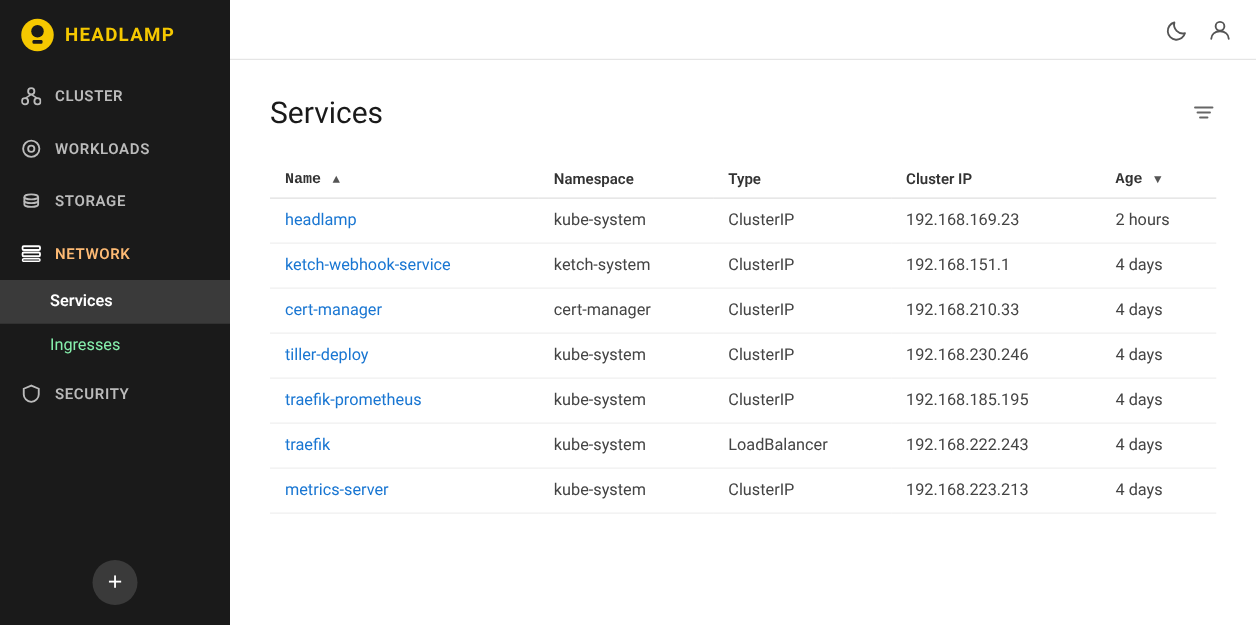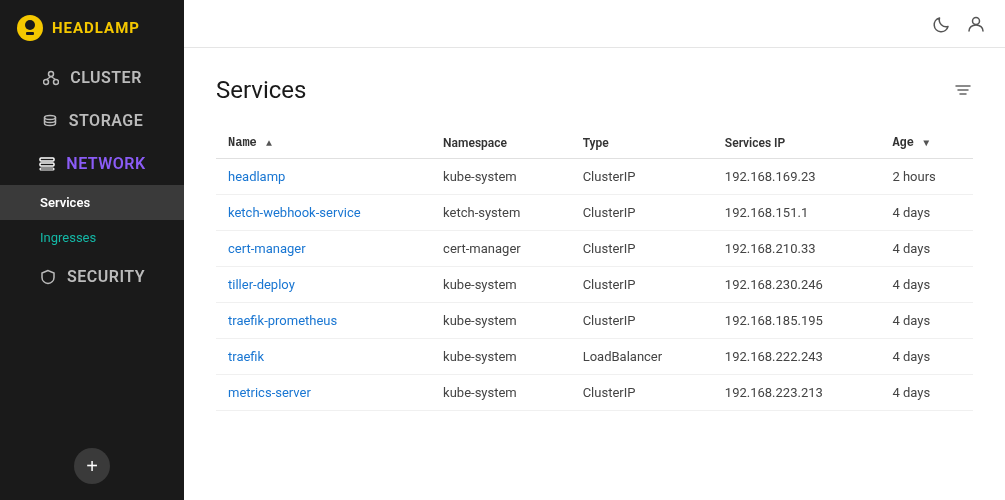--- a/index.html
+++ b/index.html
@@ -36,34 +36,33 @@
 
     .sidebar-section {
       padding: 0;
     }
     .sidebar-nav-item {
       display: flex;
       align-items: center;
       gap: 10px;
       padding: 12px 16px;
       color: #bbb;
-      font-size: 16px;
+      font-size: 12px;
       font-weight: 600;
       letter-spacing: 0.5px;
       cursor: pointer;
       text-transform: uppercase;
-      justify-content: center;
-    }
-    .sidebar-nav-item.active-parent { color: #8b5cf6; }
+    }
+    .sidebar-nav-item.active-parent { color: #fdba74; }
 
     .sidebar-sub-item {
       display: flex;
       align-items: center;
       padding: 10px 16px 10px 40px;
-      color: #14b8a6;
+      color: #86efac;
       font-size: 13px;
       cursor: pointer;
     }
     .sidebar-sub-item.active {
       background: #3a3a3a;
       color: #fff;
       font-weight: 600;
     }
 
     .sidebar-icon {
@@ -204,20 +203,29 @@
           <circle cx="8" cy="4" r="2.5" stroke="#bbb" stroke-width="1.5"></circle>
           <circle cx="3" cy="12" r="2.5" stroke="#bbb" stroke-width="1.5"></circle>
           <circle cx="13" cy="12" r="2.5" stroke="#bbb" stroke-width="1.5"></circle>
           <line x1="8" y1="6.5" x2="3.5" y2="9.5" stroke="#bbb" stroke-width="1.2"></line>
           <line x1="8" y1="6.5" x2="12.5" y2="9.5" stroke="#bbb" stroke-width="1.2"></line>
         </svg>
       </span>
       <span>CLUSTER</span>
     </div>
 
+    <div class="sidebar-nav-item">
+      <span class="sidebar-icon">
+        <svg width="16" height="16" viewBox="0 0 16 16" fill="none">
+          <circle cx="8" cy="8" r="6.5" stroke="#bbb" stroke-width="1.5"></circle>
+          <circle cx="8" cy="8" r="2.5" stroke="#bbb" stroke-width="1.5"></circle>
+        </svg>
+      </span>
+      <span>WORKLOADS</span>
+    </div>
 
     <div class="sidebar-nav-item">
       <span class="sidebar-icon">
         <svg width="16" height="16" viewBox="0 0 16 16" fill="none">
           <ellipse cx="8" cy="4.5" rx="5.5" ry="2" stroke="#bbb" stroke-width="1.5"></ellipse>
           <path d="M2.5 4.5v3c0 1.1 2.46 2 5.5 2s5.5-.9 5.5-2v-3" stroke="#bbb" stroke-width="1.5"></path>
           <path d="M2.5 7.5v3c0 1.1 2.46 2 5.5 2s5.5-.9 5.5-2v-3" stroke="#bbb" stroke-width="1.5"></path>
         </svg>
       </span>
       <span>STORAGE</span>
@@ -292,21 +300,21 @@
             <span>Name</span>
             <span class="sort-indicator">▲</span>
           </th>
           <th>
             <span>Namespace</span>
           </th>
           <th>
             <span>Type</span>
           </th>
           <th>
-            <span>Services IP</span>
+            <span>Cluster IP</span>
           </th>
           <th class="sortable">
             <span>Age</span>
             <span class="sort-indicator">▼</span>
           </th>
         </tr>
       </thead>
       <tbody id="table-body">
       <tr>
             <td><a class="service-link">headlamp</a></td>

